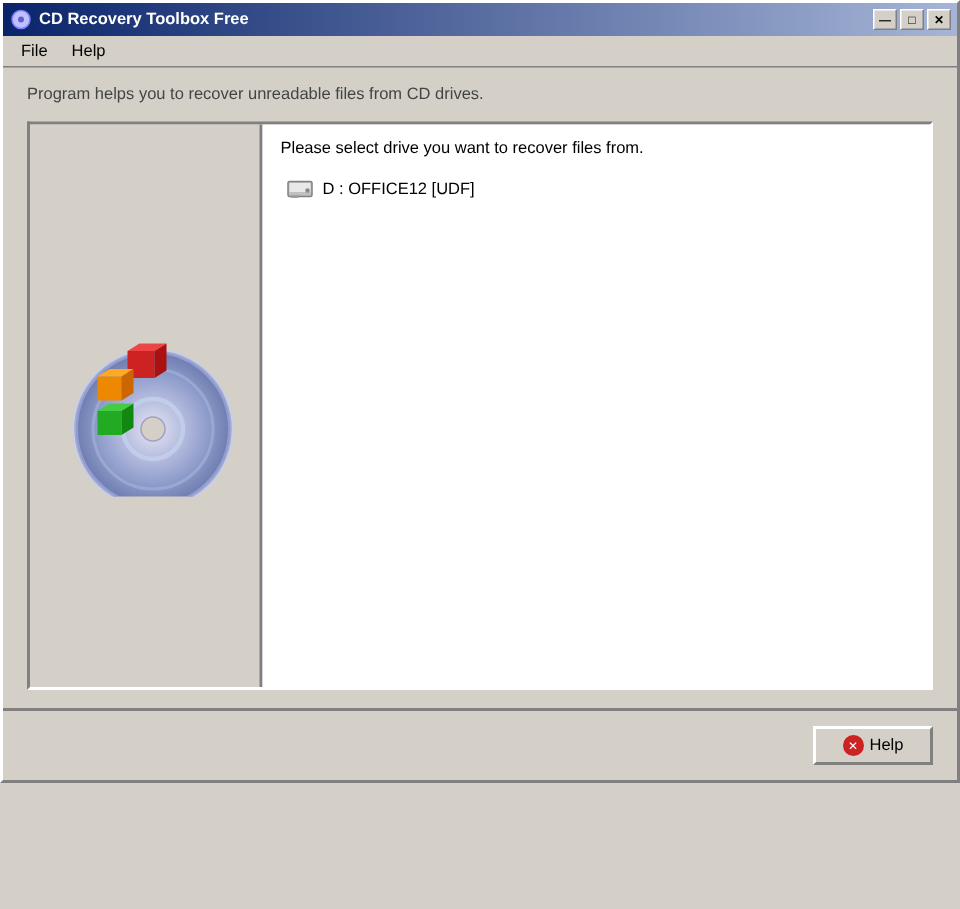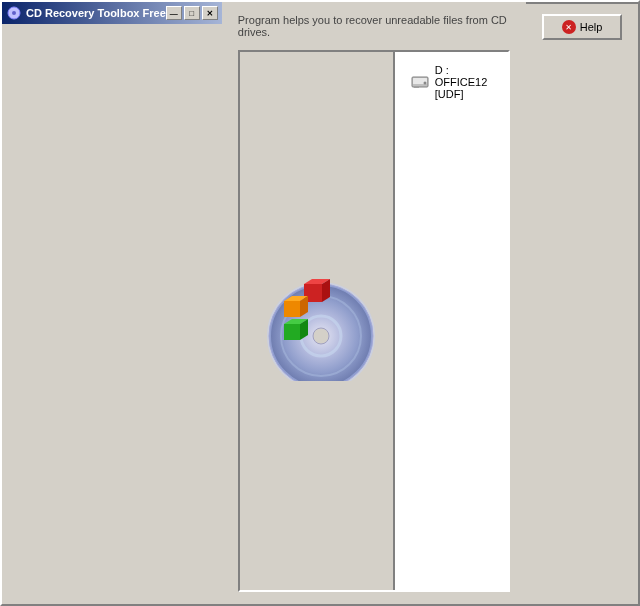--- a/index.html
+++ b/index.html
@@ -8,27 +8,27 @@
       font-family: 'Segoe UI', Tahoma, Geneva, Verdana, sans-serif;
       font-size: 12px;
       background: #d4d0c8;
       width: 640px;
       height: 606px;
       overflow: hidden;
     }
 
     .window {
       width: 640px;
-      height: 606px;
+      height: 522px;
       background: #d4d0c8;
       border: 2px solid #ffffff;
       border-right-color: #808080;
       border-bottom-color: #808080;
       display: flex;
-      flex-direction: row;
+      flex-direction: column;
     }
 
     .title-bar {
       background: linear-gradient(to right, #0a246a, #a6b5d7);
       height: 22px;
       display: flex;
       align-items: center;
       padding: 0 4px;
       user-select: none;
     }
@@ -238,20 +238,24 @@
       </svg>
     </div>
     <span class="title-bar-text">CD Recovery Toolbox Free</span>
     <div class="title-bar-buttons">
       <div class="title-btn">—</div>
       <div class="title-btn">□</div>
       <div class="title-btn close">✕</div>
     </div>
   </div>
 
+  <div class="menu-bar">
+    <div class="menu-item">File</div>
+    <div class="menu-item">Help</div>
+  </div>
 
   <div class="content-area">
     <div class="app-subtitle">Program helps you to recover unreadable files from CD drives.</div>
 
     <div class="main-panel">
 
       <div class="left-panel">
         <svg class="cd-logo" viewBox="0 0 120 120" xmlns="http://www.w3.org/2000/svg">
 
           <defs>
@@ -288,20 +292,21 @@
 
           <g transform="translate(10, 58)">
             <polygon points="18,5 34,5 34,21 18,21" fill="#22aa22"></polygon>
             <polygon points="18,5 26,0 42,0 34,5" fill="#44cc44"></polygon>
             <polygon points="34,5 42,0 42,16 34,21" fill="#118811"></polygon>
           </g>
         </svg>
       </div>
 
       <div class="right-panel">
+        <div class="instruction-text">Please select drive you want to recover files from.</div>
         <div class="drive-list">
           <div class="drive-item">
             <div class="drive-icon">
               <svg width="18" height="14" viewBox="0 0 18 14">
                 <rect x="1" y="2" width="16" height="10" rx="1" fill="#c0c0c0" stroke="#808080" stroke-width="1"></rect>
                 <rect x="2" y="3" width="14" height="6" rx="0.5" fill="#e8e8e8"></rect>
                 <circle cx="14" cy="8" r="1.5" fill="#888"></circle>
                 <rect x="3" y="11" width="5" height="2" fill="#a0a0a0" rx="0.5"></rect>
               </svg>
             </div>

